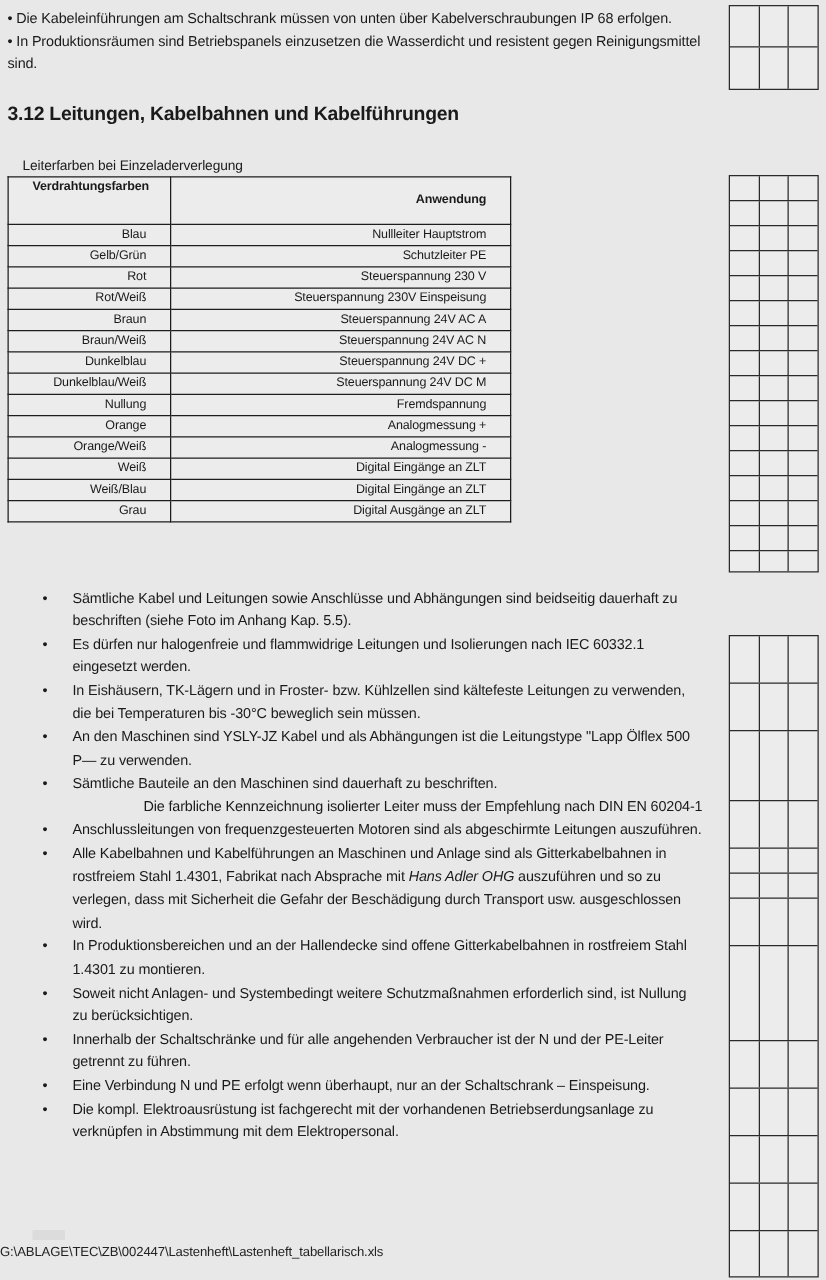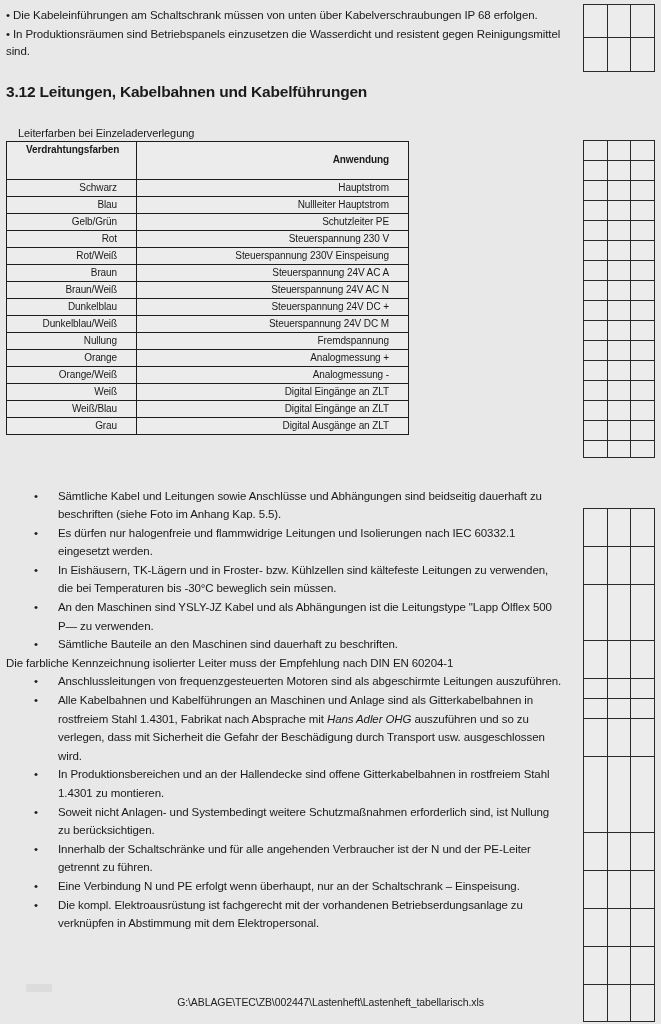--- a/index.html
+++ b/index.html
@@ -73,29 +73,29 @@
     margin:0;
     font-size:11.5px;
     line-height:18.6px;
     letter-spacing:-0.1px;
   }
   .bullets p.b{
     text-indent:-24px;
     padding-left:24px;
     margin-left:28px;
   }
-  .bullets p.cont{padding-left:0;text-indent:0;}
+  .bullets p.cont{padding-left:0;text-indent:0;text-align:right;}
   .bullets .bu{display:inline-block;width:24px;text-indent:0;}
   .bullets i{font-style:italic;}
 
   .footer-path{
     position:absolute;
     left:0;right:0;
     top:996px;
-    text-align:center;
+    text-align:left;
     font-size:10.5px;
     letter-spacing:-0.1px;
     color:#222;
   }
   .footer-smudge{
     position:absolute;
     left:26px;top:984px;
     width:26px;height:8px;
     background:#dcdcdc;
     border-radius:1px;
@@ -145,24 +145,20 @@
           <col class="c1">
           <col class="c2">
         </colgroup>
       <thead>
         <tr>
           <th>Verdrahtungsfarben</th>
           <th class="anw">Anwendung</th>
         </tr>
       </thead>
       <tbody>
-          <tr>
-            <td>Schwarz</td>
-            <td>Hauptstrom</td>
-          </tr>
           <tr>
             <td>Blau</td>
             <td>Nullleiter Hauptstrom</td>
           </tr>
           <tr>
             <td>Gelb/Grün</td>
             <td>Schutzleiter PE</td>
           </tr>
           <tr>
             <td>Rot</td>

